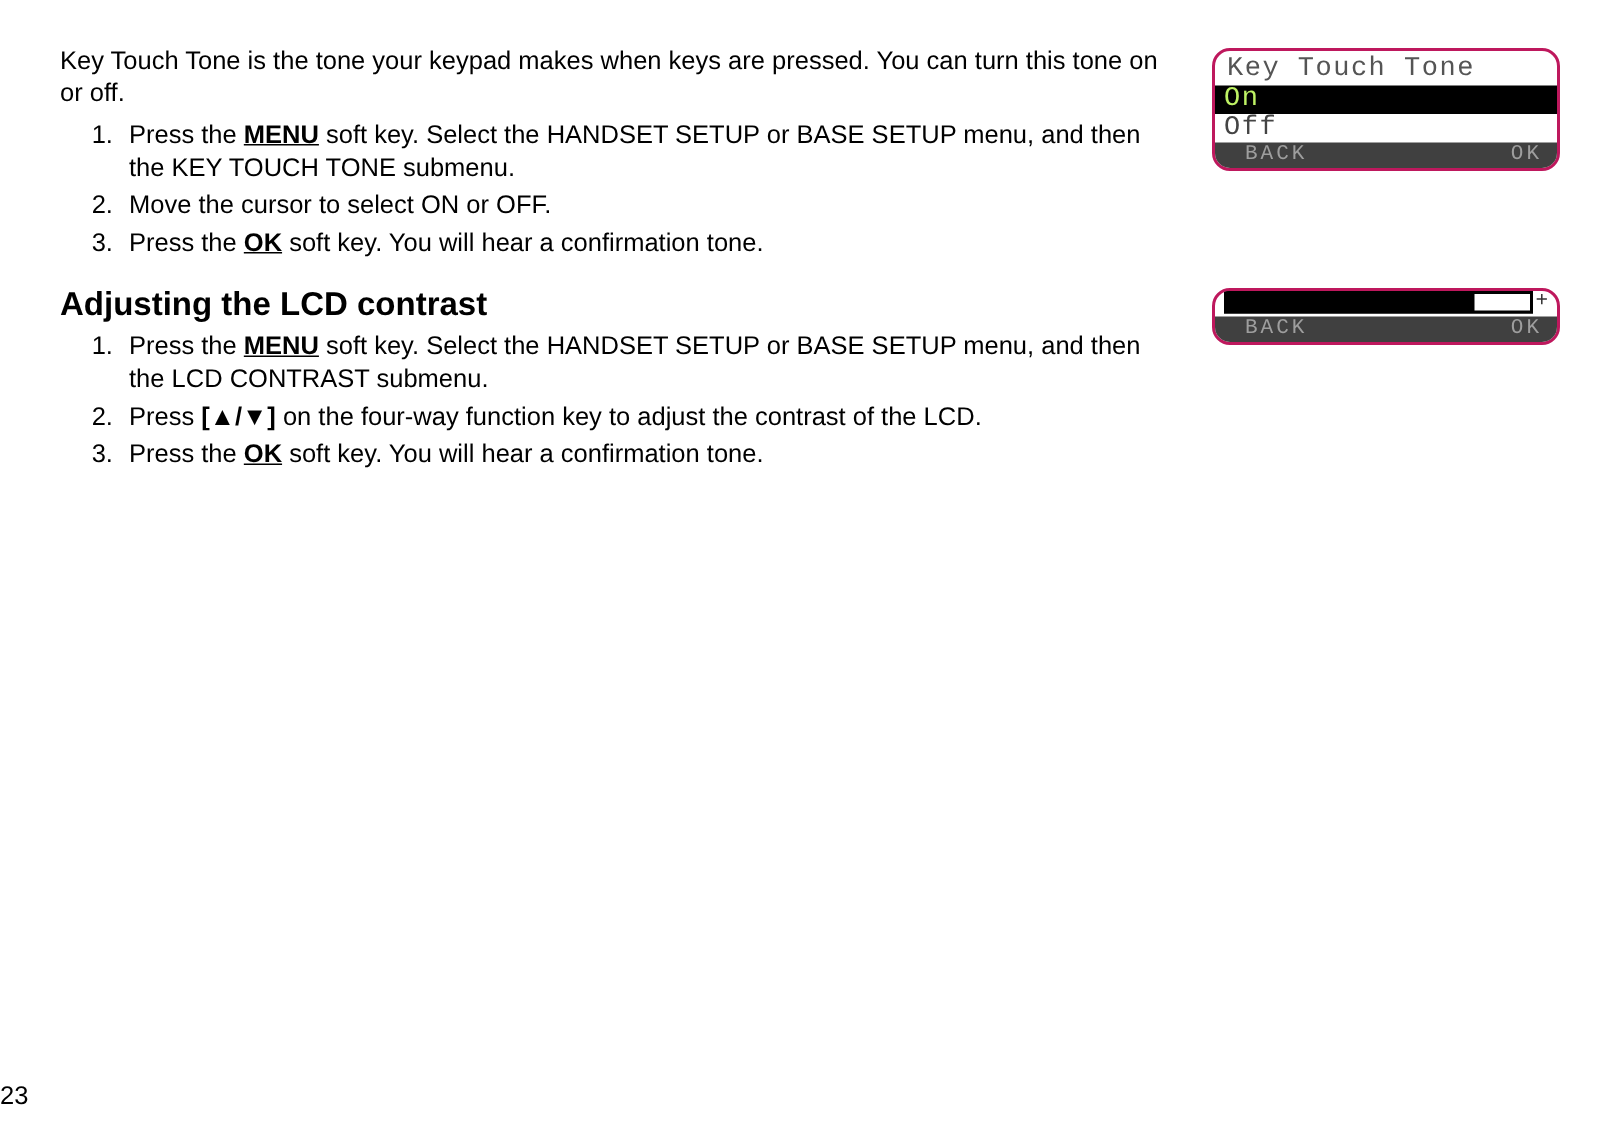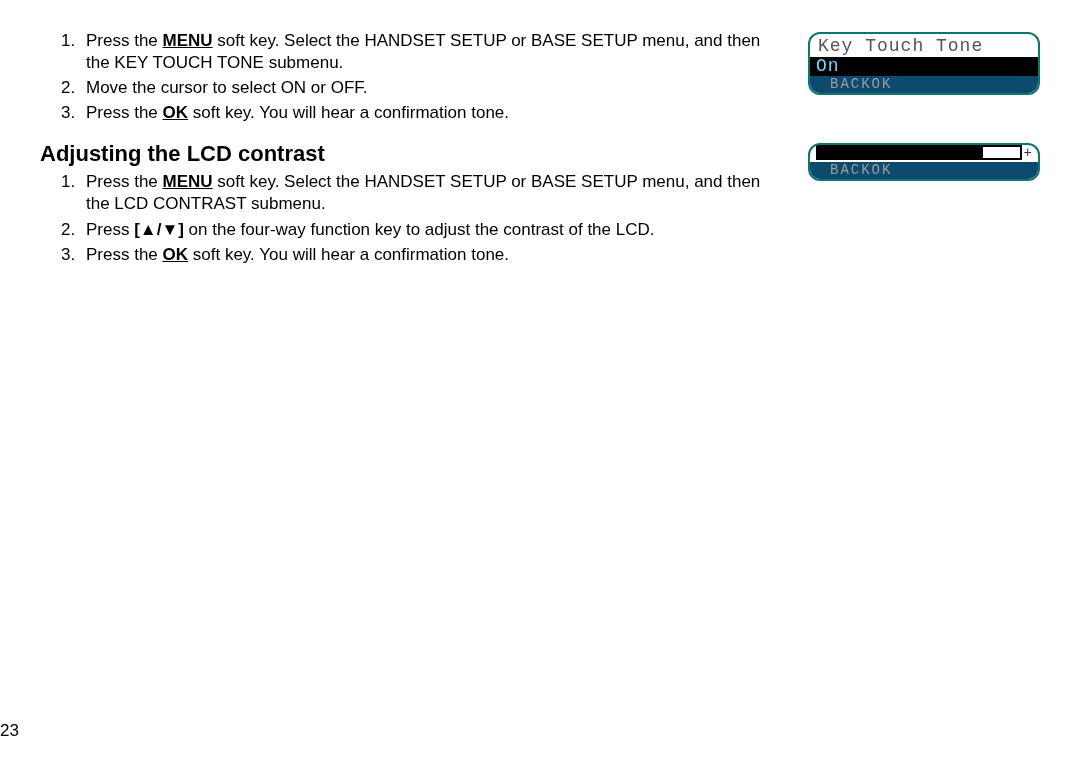--- a/index.html
+++ b/index.html
@@ -42,21 +42,21 @@
     margin-bottom: 3px;
     line-height: 1.3;
   }
   .bold { font-weight: bold; text-decoration: underline; }
   .arrows { font-weight: bold; }
 
   
   .lcd {
     width: 232px;
     flex: 0 0 232px;
-    border: 2px solid #0f766e;
+    border: 2px solid #be185d;
     border-radius: 12px;
     overflow: hidden;
     font-family: "Courier New", monospace;
     font-size: 18px;
     line-height: 1.0;
     margin-top: 2px;
     box-sizing: border-box;
     margin-left: 16px;
   }
   .lcd .lcd-title {
@@ -64,26 +64,27 @@
     color: #555;
     letter-spacing: 1px;
   }
   .lcd .lcd-line {
     padding: 0px 6px 1px 6px;
     color: #444;
     letter-spacing: 1px;
   }
   .lcd .lcd-line.sel {
     background: #000;
-    color: #7dd3fc;
+    color: #bef264;
   }
   .lcd .lcd-soft {
-    background: #0c4a6e;
+    background: #404040;
     color: #9e9e9e;
     display: flex;
+    justify-content: space-between;
     padding: 1px 10px 2px 20px;
     font-size: 14px;
     letter-spacing: 2px;
   }
   .lcd .barwrap {
     display: flex;
     align-items: center;
     padding: 0 6px 2px 6px;
   }
   .lcd .bar {
@@ -111,34 +112,36 @@
     bottom: 18px;
     left: 0; right: 0;
     font-size: 17px;
   }
 </style>
 </head>
 <body>
 
 <div class="row">
   <div class="textcol">
+    <p class="intro">Key Touch Tone is the tone your keypad makes when keys are pressed. You can turn this tone on or off.</p>
     <ol>
       <li>
         <span>Press the </span><span class="bold">MENU</span><span> soft key. Select the HANDSET SETUP or BASE SETUP menu, and then the KEY TOUCH TONE submenu.</span>
       </li>
       <li>Move the cursor to select ON or OFF.</li>
       <li>
         <span>Press the </span><span class="bold">OK</span><span> soft key. You will hear a confirmation tone.</span>
       </li>
     </ol>
   </div>
 
   <div class="lcd">
     <div class="lcd-title">Key Touch Tone</div>
     <div class="lcd-line sel">On</div>
+    <div class="lcd-line">Off</div>
     <div class="lcd-soft">
       <span>BACK</span>
       <span>OK</span>
     </div>
   </div>
 </div>
 
 <div class="row">
   <div class="textcol">
     <h2>Adjusting the LCD contrast</h2>

